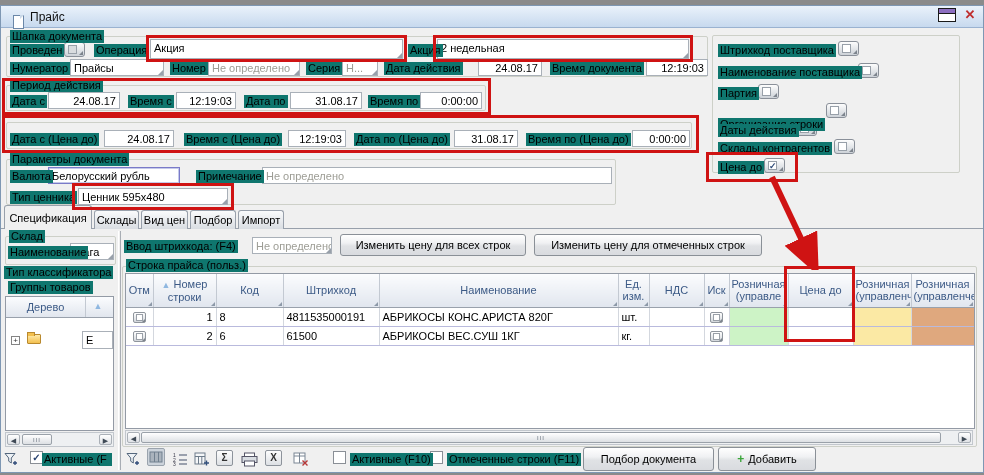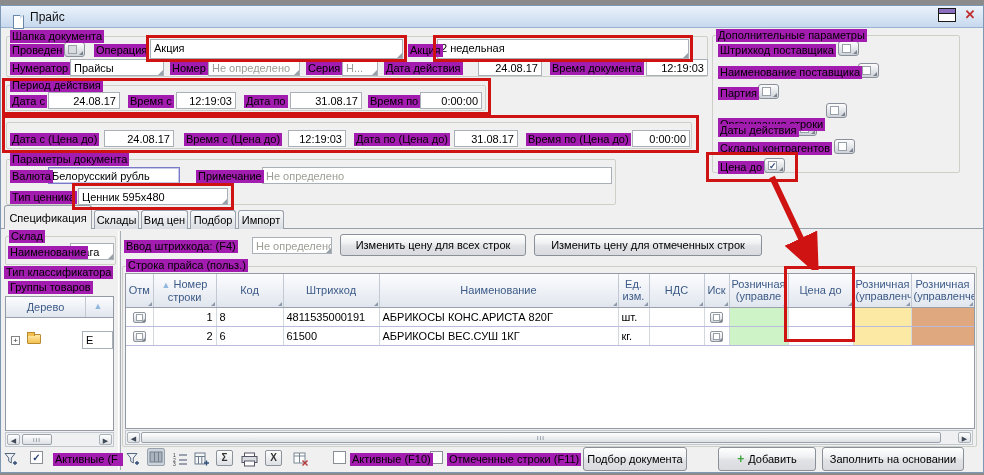--- a/index.html
+++ b/index.html
@@ -17,21 +17,21 @@
               border:1px solid #6b87a8; }
   .doc-icon::after { content:""; position:absolute; right:-1px; top:-1px; border-left:4px solid #c9d8e8;
               border-bottom:4px solid transparent; }
   .restore-btn { position:absolute; left:938px; top:8px; width:18px; height:14px; background:#fff;
               border:1px solid #1a1a1a; }
   .restore-btn::before { content:""; display:block; height:4px; background:#8d6fc0; border-bottom:1px solid #1a1a1a; }
   .close-btn { position:absolute; left:962px; top:7px; width:16px; height:16px; color:#bf2d2d;
               font-weight:bold; font-size:13px; text-align:center; line-height:16px; }
 
   
-  .lbl { position:absolute; white-space:nowrap; line-height:13px; background:#a21caf; padding:0 2px; z-index:3; }
+  .lbl { position:absolute; white-space:nowrap; line-height:13px; background:#0f766e; padding:0 2px; z-index:3; }
   .grp { position:absolute; border:1px solid #cdd0c8; border-radius:2px; z-index:1; }
   .fld { position:absolute; height:17px; background:#fff; border:1px solid #a9b0b8; padding:1px 3px 0;
          white-space:nowrap; overflow:hidden; line-height:14px; z-index:2; }
   .fld.rt { text-align:right; }
   .fld.gr { color:#9d9d95; }
   .fld.combo::after { content:""; position:absolute; right:0; bottom:0;
          border-left:5px solid transparent; border-bottom:5px solid #98a0aa; }
   .fld.focus { border-color:#7a7ac8; box-shadow:inset 0 0 0 1px #c4c9ea; }
 
   
@@ -185,21 +185,20 @@
   <div class="grp" style="left:6px;top:159px;width:610px;height:46px"></div>
   <span class="lbl" style="left:10px;top:153px">Параметры документа</span>
   <span class="lbl" style="left:10px;top:170px">Валюта</span>
   <div class="fld focus" style="left:48px;top:167px;width:132px">Белорусский рубль</div>
   <span class="lbl" style="left:196px;top:170px">Примечание</span>
   <div class="fld gr" style="left:262px;top:167px;width:350px">Не определено</div>
   <span class="lbl" style="left:10px;top:191px">Тип ценника</span>
   <div class="fld combo" style="left:78px;top:188px;width:150px">Ценник 595x480</div>
 
   <div class="grp" style="left:712px;top:35px;width:248px;height:138px"></div>
-  <span class="lbl" style="left:716px;top:29px">Дополнительные параметры</span>
 
   <span class="lbl" style="left:718px;top:44px">Штрихкод поставщика</span>
   <div class="cb" style="left:838px;top:41px">
       <span class="cbi"></span>
     </div>
   <span class="lbl" style="left:718px;top:66px">Наименование поставщика</span>
   <div class="cb" style="left:858px;top:63px">
       <span class="cbi"></span>
     </div>
   <span class="lbl" style="left:718px;top:87px">Партия</span>
@@ -254,21 +253,21 @@
     <span class="sb-arrow" style="left:93px">▶</span>
   </div>
 
   <span class="ticon" style="left:2px;top:450px">
     <svg width="14" height="14" viewBox="0 0 14 14">
         <path d="M1 1.5h10L7.3 6v5L4.7 9.2V6z" fill="#eef2f6" stroke="#55687e"></path>
         <path d="M9 11h4M11 9v4" stroke="#2f4a78" stroke-width="1.3"></path>
       </svg>
   </span>
   <div class="cbstd" style="left:30px;top:451px">✓</div>
-  <span class="lbl" style="left:53px;top:453px;width:70px;overflow:hidden">Активные (F</span>
+  <span class="lbl" style="left:42px;top:453px;width:70px;overflow:hidden">Активные (F</span>
 
   <span class="lbl" style="left:124px;top:240px">Ввод штрихкода: (F4)</span>
   <div class="fld combo gr" style="left:252px;top:237px;width:80px">Не определено</div>
   <div class="btn" style="left:340px;top:234px;width:186px;height:22px">Изменить цену для всех строк</div>
   <div class="btn" style="left:534px;top:234px;width:228px;height:22px">Изменить цену для отмеченных строк</div>
 
   <div class="grp" style="left:122px;top:266px;width:855px;height:181px"></div>
   <span class="lbl" style="left:126px;top:259px">Строка прайса (польз.)</span>
 
   <div class="twrap">
@@ -390,26 +389,25 @@
         <line x1="6.5" y1="1" x2="6.5" y2="11" stroke="#7a8694"></line>
         <path d="M9.5 8.5l5 5M14.5 8.5l-5 5" stroke="#b73737" stroke-width="1.4"></path>
       </svg>
   </span>
 
   <div class="cbstd" style="left:333px;top:451px"></div>
   <span class="lbl" style="left:350px;top:453px">Активные (F10)</span>
   <div class="cbstd" style="left:430px;top:451px"></div>
   <span class="lbl" style="left:447px;top:453px">Отмеченные строки (F11)</span>
 
-  <div class="btn" style="left:583px;top:447px;width:104px;height:24px">Подбор документа</div>
+  <div class="btn" style="left:583px;top:447px;width:131px;height:24px">Подбор документа</div>
   <div class="btn" style="left:718px;top:447px;width:98px;height:24px">
     <span class="plus">+</span>
     <span>Добавить</span>
   </div>
-  <div class="btn" style="left:822px;top:447px;width:142px;height:24px">Заполнить на основании</div>
 
   <div class="anno" style="left:146px;top:35px;width:261px;height:27px"></div>
   <div class="anno" style="left:433px;top:35px;width:260px;height:27px"></div>
   <div class="anno" style="left:2px;top:78px;width:489px;height:37px"></div>
   <div class="anno" style="left:2px;top:115px;width:697px;height:38px"></div>
   <div class="anno" style="left:72px;top:183px;width:162px;height:27px"></div>
   <div class="anno" style="left:706px;top:152px;width:92px;height:30px"></div>
   <div class="anno" style="left:784px;top:266px;width:71px;height:76px"></div>
   <svg class="anno-svg" style="left:750px;top:165px" width="85" height="105">
     <defs>

